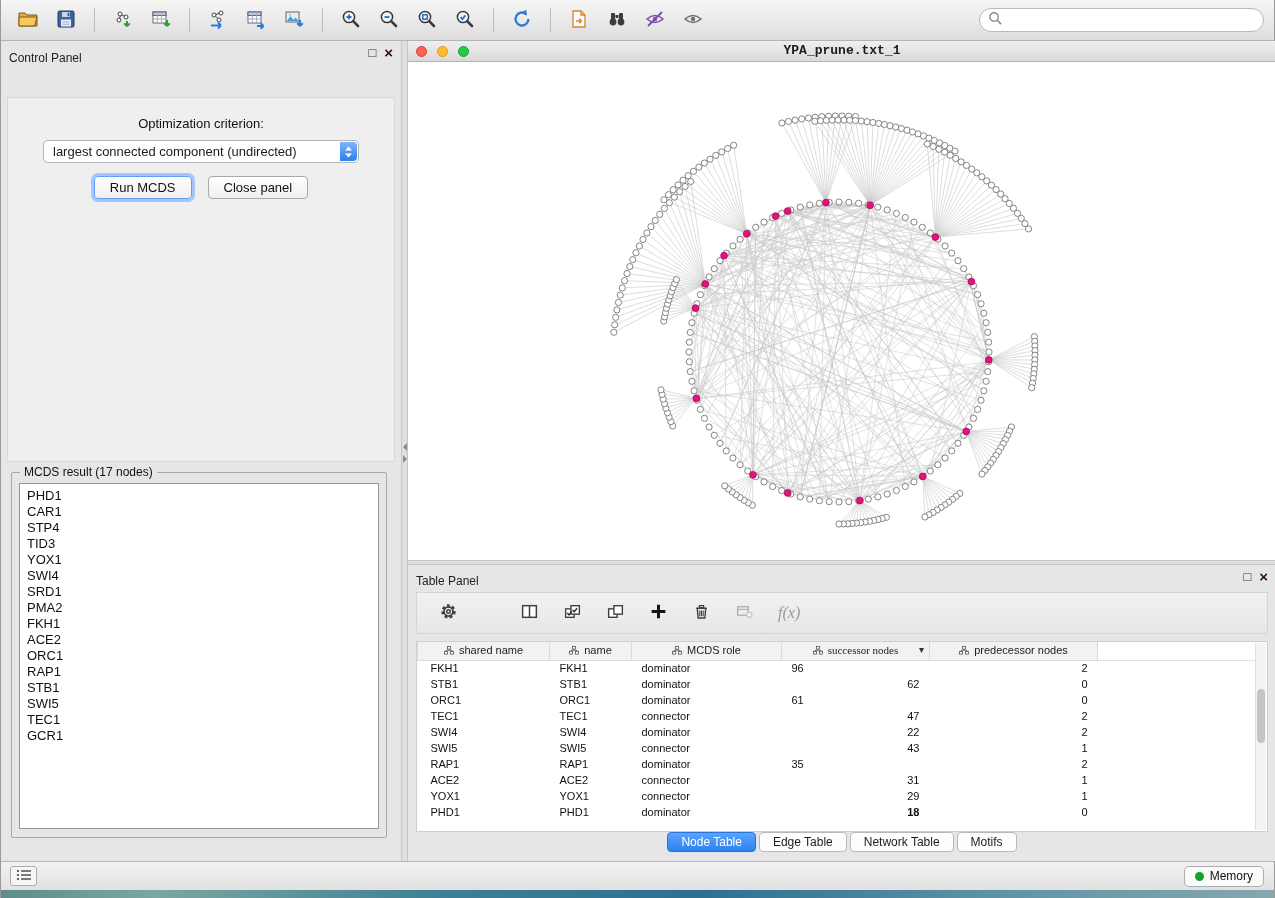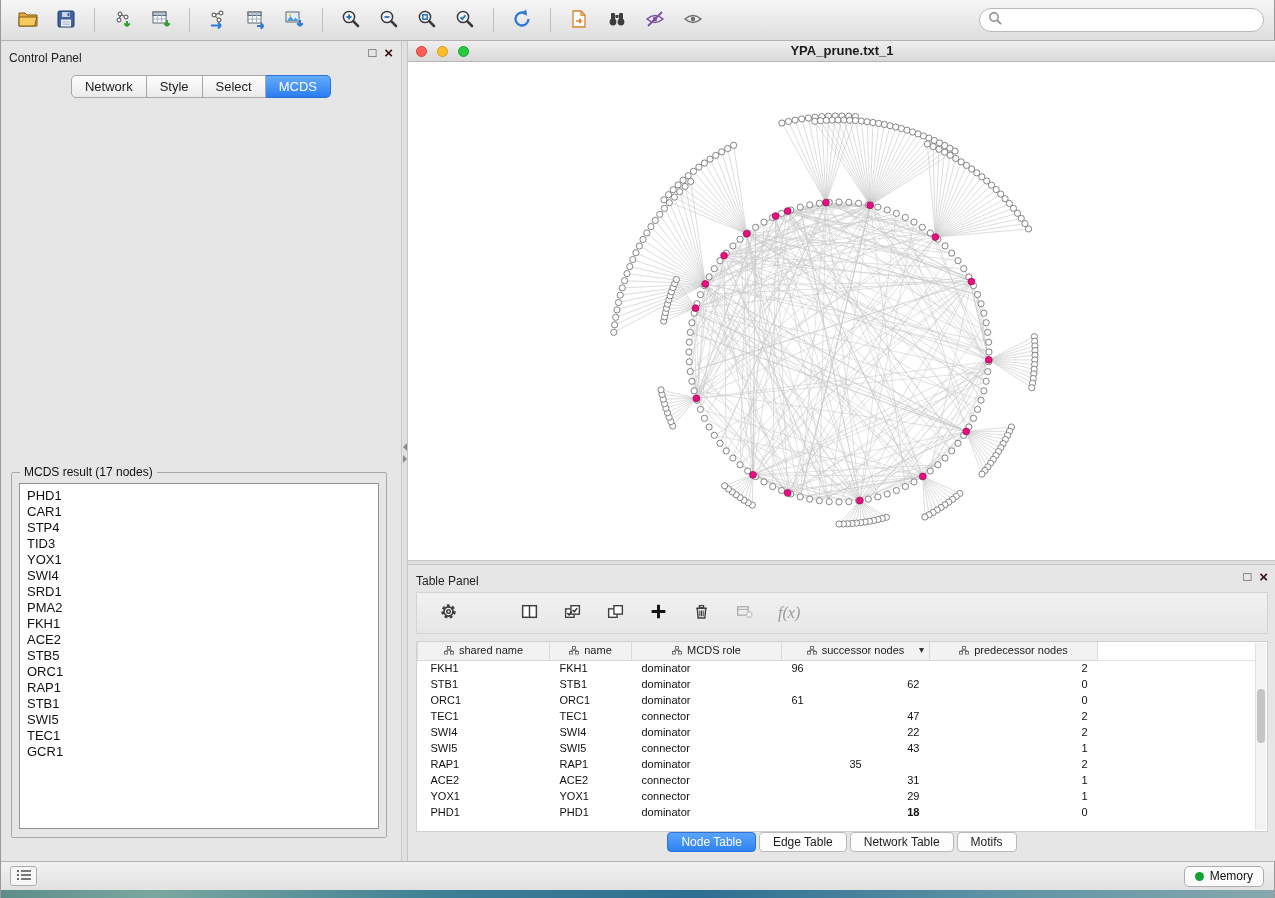--- a/index.html
+++ b/index.html
@@ -59,21 +59,21 @@
   
   .vsplit { position:absolute; left:400px; top:0; width:7px; height:820px; background:#e0e0e0;
     border-left:1px solid #c6c6c6; border-right:1px solid #c6c6c6; cursor:col-resize; }
   .vsplit-handle { position:absolute; top:402px; left:0; width:5px; height:22px; }
   .vsplit-handle:before { content:""; position:absolute; top:0; left:0; border:4px solid transparent; border-right-color:#8a8a8a; margin-left:-3px; }
   .vsplit-handle:after { content:""; position:absolute; top:12px; left:0; border:4px solid transparent; border-left-color:#8a8a8a; margin-left:1px; }
   .hsplit { position:absolute; left:407px; top:519px; width:868px; height:5px; background:#e0e0e0;
     border-top:1px solid #c6c6c6; border-bottom:1px solid #c6c6c6; cursor:row-resize; }
 
   
-  .net-window { position:absolute; left:407px; top:0; width:868px; height:519px; }
+  .net-window { position:absolute; left:407px; top:0; width:868px; height:519px;font-family:Liberation Mono, monospace; }
   .net-titlebar { position:relative; height:21px; background:linear-gradient(#efefef,#d9d9d9);
     border-bottom:1px solid #b5b5b5; text-align:center; }
   .net-title { font-size:13px; font-weight:bold; color:#1c1c1c; line-height:20px; }
   .tl { position:absolute; top:5px; width:11px; height:11px; border-radius:50%; cursor:pointer; }
   .tl.red { left:8px; background:#ff5f57; border:1px solid #de3e36; }
   .tl.yellow { left:29px; background:#febc2e; border:1px solid #dd9c13; }
   .tl.green { left:50px; background:#28c840; border:1px solid #17a52b; }
   .net-canvas { position:absolute; left:0; top:21px; width:868px; height:498px; background:#ffffff; }
   .net-canvas svg { display:block; }
 
@@ -264,40 +264,49 @@
   <div class="content">
 
     <div class="control-panel">
       <div class="panel-header">
         <span class="panel-title">Control Panel</span>
         <span class="win-btns">
           <span class="win-btn">□</span>
           <span class="win-btn close">×</span>
         </span>
       </div>
-      <div class="seg-tabs">
-          <div class="seg-tab">Network</div>
-          <div class="seg-tab">Style</div>
-          <div class="seg-tab">Select</div>
-          <div class="seg-tab active">MCDS</div>
+      <div class="tab-card">
+        <div class="opt-label">Optimization criterion:</div>
+        <div class="select-box">
+          <span>largest connected component (undirected)</span>
+          <span class="select-cap">
+              <svg width="9" height="14" viewBox="0 0 9 14">
+                <polygon points="4.5,1.5 8,5.5 1,5.5" fill="#fff"></polygon>
+                <polygon points="4.5,12.5 8,8.5 1,8.5" fill="#fff"></polygon>
+              </svg>
+            </span>
         </div>
+        <div class="btn-row">
+          <button class="btn focus">Run MCDS</button>
+          <button class="btn">Close panel</button>
+        </div>
+      </div>
       <fieldset class="result-fieldset">
         <legend>MCDS result (17 nodes)</legend>
         <div class="result-list">
             <div class="result-item">PHD1</div>
             <div class="result-item">CAR1</div>
             <div class="result-item">STP4</div>
             <div class="result-item">TID3</div>
             <div class="result-item">YOX1</div>
             <div class="result-item">SWI4</div>
             <div class="result-item">SRD1</div>
             <div class="result-item">PMA2</div>
             <div class="result-item">FKH1</div>
             <div class="result-item">ACE2</div>
-            <div class="result-item">STB5</div>
             <div class="result-item">ORC1</div>
             <div class="result-item">RAP1</div>
             <div class="result-item">STB1</div>
             <div class="result-item">SWI5</div>
             <div class="result-item">TEC1</div>
             <div class="result-item">GCR1</div>
           </div>
       </fieldset>
     </div>
 
@@ -1154,21 +1163,21 @@
                       <rect x="0.5" y="5.5" width="3" height="2.6" fill="#fff" stroke="#555" stroke-width="0.8"></rect>
                       <rect x="6.5" y="5.5" width="3" height="2.6" fill="#fff" stroke="#555" stroke-width="0.8"></rect>
                       <path d="M5 3.2 V4.3 M2 5.5 V4.3 H8 V5.5" stroke="#555" stroke-width="0.8" fill="none"></path>
                     </svg></span><span>name</span></th>
                 <th style="width: 150px;"><span class="hicon"><svg width="10" height="9" viewBox="0 0 10 9">
                       <rect x="3.5" y="0.5" width="3" height="2.6" fill="#fff" stroke="#555" stroke-width="0.8"></rect>
                       <rect x="0.5" y="5.5" width="3" height="2.6" fill="#fff" stroke="#555" stroke-width="0.8"></rect>
                       <rect x="6.5" y="5.5" width="3" height="2.6" fill="#fff" stroke="#555" stroke-width="0.8"></rect>
                       <path d="M5 3.2 V4.3 M2 5.5 V4.3 H8 V5.5" stroke="#555" stroke-width="0.8" fill="none"></path>
                     </svg></span><span>MCDS role</span></th>
-                <th style="width: 148px;"><span class="hicon"><svg width="10" height="9" viewBox="0 0 10 9">
+                <th style="width: 148px; font-family: Liberation Serif, serif;"><span class="hicon"><svg width="10" height="9" viewBox="0 0 10 9">
                       <rect x="3.5" y="0.5" width="3" height="2.6" fill="#fff" stroke="#555" stroke-width="0.8"></rect>
                       <rect x="0.5" y="5.5" width="3" height="2.6" fill="#fff" stroke="#555" stroke-width="0.8"></rect>
                       <rect x="6.5" y="5.5" width="3" height="2.6" fill="#fff" stroke="#555" stroke-width="0.8"></rect>
                       <path d="M5 3.2 V4.3 M2 5.5 V4.3 H8 V5.5" stroke="#555" stroke-width="0.8" fill="none"></path>
                     </svg></span><span>successor nodes</span><span class="sortchev">▾</span></th>
                 <th style="width: 168px;"><span class="hicon"><svg width="10" height="9" viewBox="0 0 10 9">
                       <rect x="3.5" y="0.5" width="3" height="2.6" fill="#fff" stroke="#555" stroke-width="0.8"></rect>
                       <rect x="0.5" y="5.5" width="3" height="2.6" fill="#fff" stroke="#555" stroke-width="0.8"></rect>
                       <rect x="6.5" y="5.5" width="3" height="2.6" fill="#fff" stroke="#555" stroke-width="0.8"></rect>
                       <path d="M5 3.2 V4.3 M2 5.5 V4.3 H8 V5.5" stroke="#555" stroke-width="0.8" fill="none"></path>
@@ -1222,21 +1231,21 @@
                 <td style="text-align: left;">SWI5</td>
                 <td style="text-align: left;">connector</td>
                 <td style="text-align: right;">43</td>
                 <td style="text-align: right;">1</td>
                 <td></td>
               </tr>
               <tr>
                 <td style="text-align: left;">RAP1</td>
                 <td style="text-align: left;">RAP1</td>
                 <td style="text-align: left;">dominator</td>
-                <td style="text-align: center;">35</td>
+                <td style="text-align: left;">35</td>
                 <td style="text-align: right;">2</td>
                 <td></td>
               </tr>
               <tr>
                 <td style="text-align: left;">ACE2</td>
                 <td style="text-align: left;">ACE2</td>
                 <td style="text-align: left;">connector</td>
                 <td style="text-align: right;">31</td>
                 <td style="text-align: right;">1</td>
                 <td></td>

